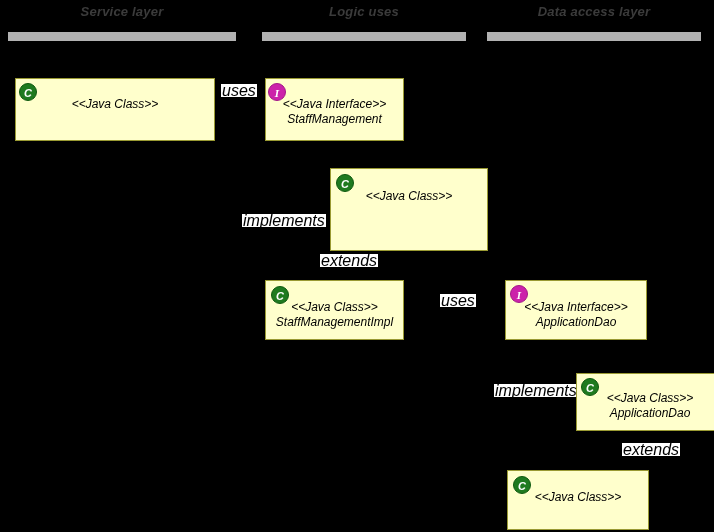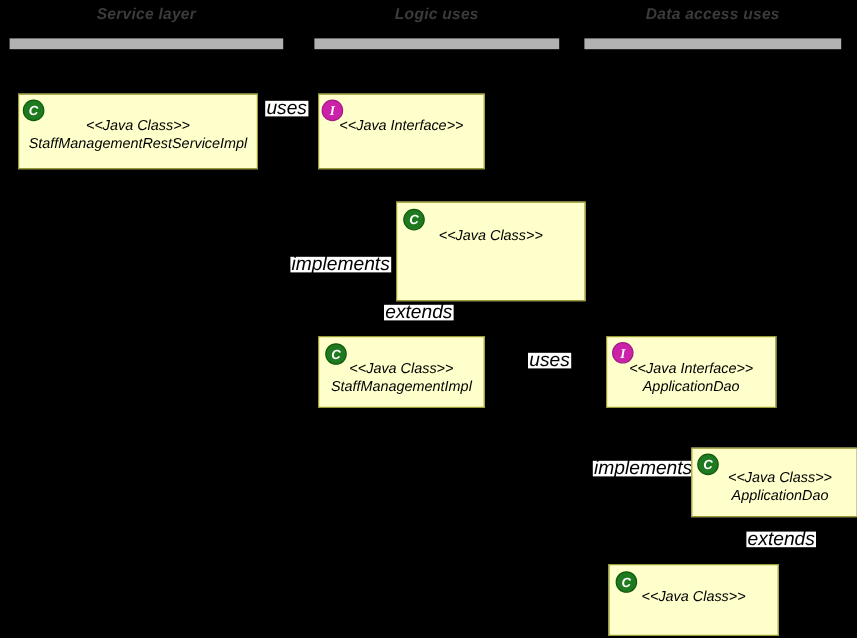--- a/index.html
+++ b/index.html
@@ -107,37 +107,37 @@
 <body>
 
 <div id="canvas">
 
   <div class="layer-title" style="left:4px; top:4px; width:228px;">Service layer</div>
   <div class="layer-bar" style="left:4px; top:32px; width:228px;"></div>
 
   <div class="layer-title" style="left:258px; top:4px; width:204px;">Logic uses</div>
   <div class="layer-bar" style="left:258px; top:32px; width:204px;"></div>
 
-  <div class="layer-title" style="left:483px; top:4px; width:214px;">Data access uses</div>
+  <div class="layer-title" style="left:483px; top:4px; width:214px;">Data access layer</div>
   <div class="layer-bar" style="left:483px; top:32px; width:214px;"></div>
 
   <div class="uml-box" style="left:11px; top:78px; width:200px; height:63px;">
     <div class="badge cls" style="left:3px; top:4px;">C</div>
     <div class="uml-text" style="top:18px;">
       <span class="uml-stereotype">&lt;&lt;Java Class&gt;&gt;</span>
-      <span class="uml-name">StaffManagementRestServiceImpl</span>
     </div>
   </div>
 
   <div class="edge-label" style="left:217px; top:84px;">uses</div>
 
   <div class="uml-box" style="left:261px; top:78px; width:139px; height:63px;">
     <div class="badge iface" style="left:2px; top:4px;">I</div>
     <div class="uml-text" style="top:18px;">
       <span class="uml-stereotype">&lt;&lt;Java Interface&gt;&gt;</span>
+      <span class="uml-name">StaffManagement</span>
     </div>
   </div>
 
   <div class="uml-box" style="left:326px; top:168px; width:158px; height:83px;">
     <div class="badge cls" style="left:5px; top:5px;">C</div>
     <div class="uml-text" style="top:20px;">
       <span class="uml-stereotype">&lt;&lt;Java Class&gt;&gt;</span>
     </div>
   </div>
 

